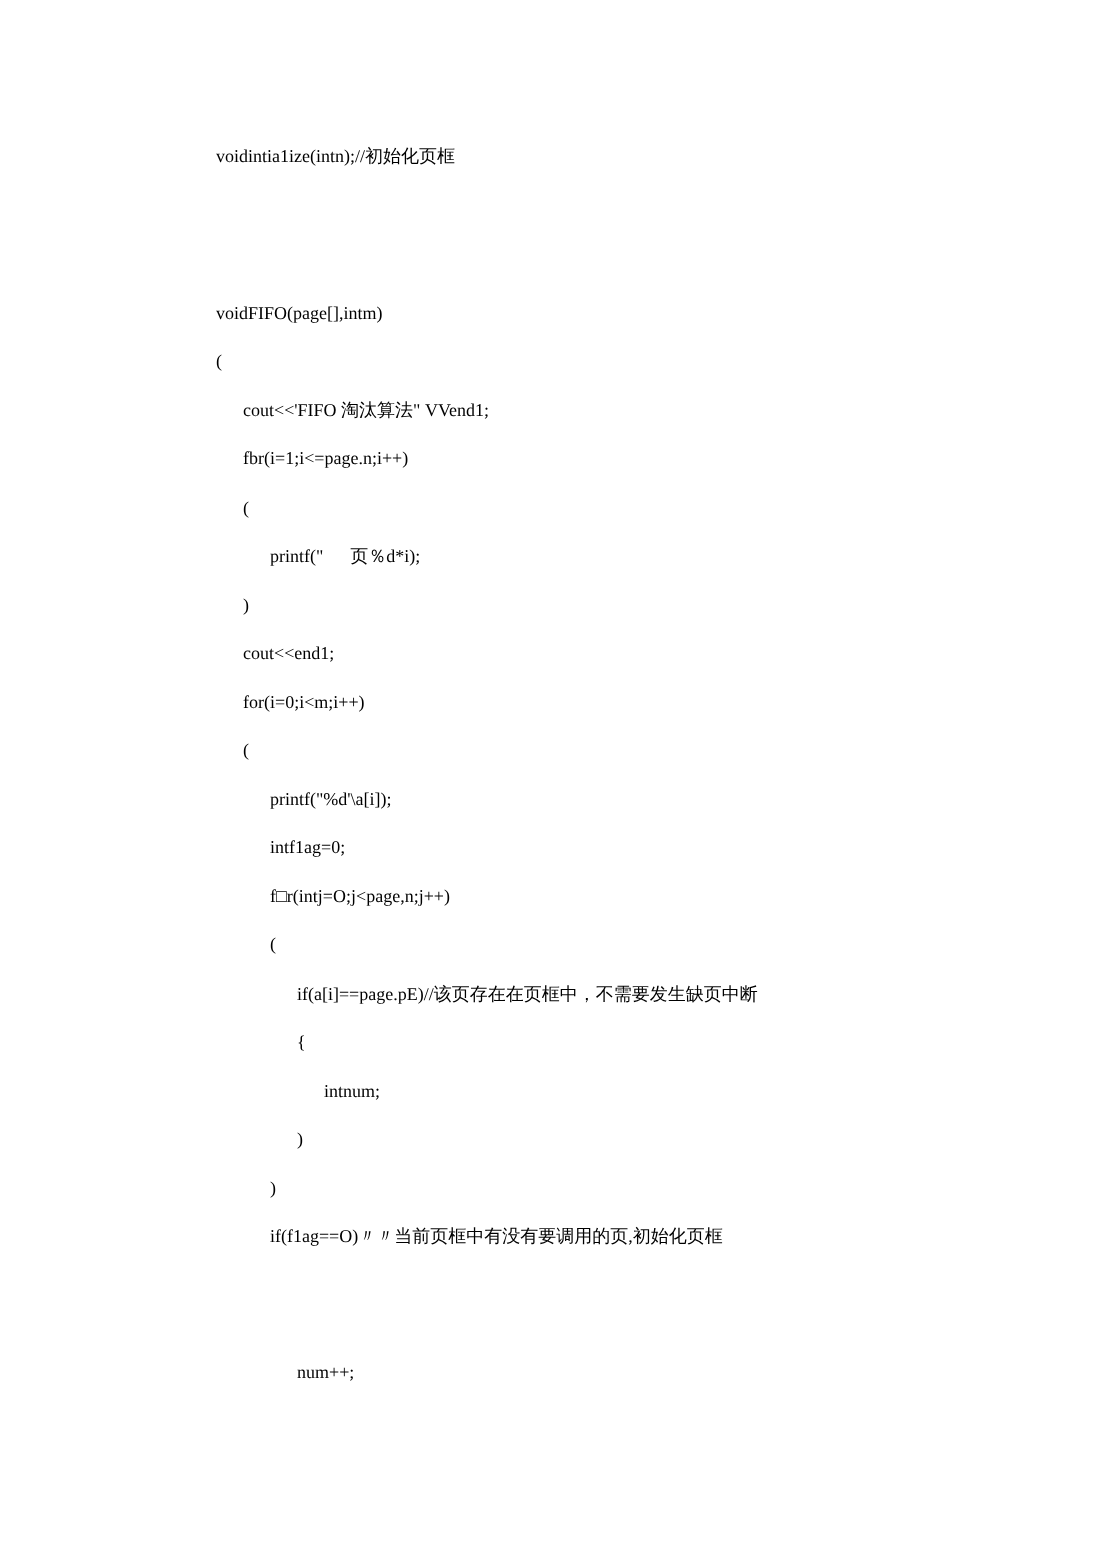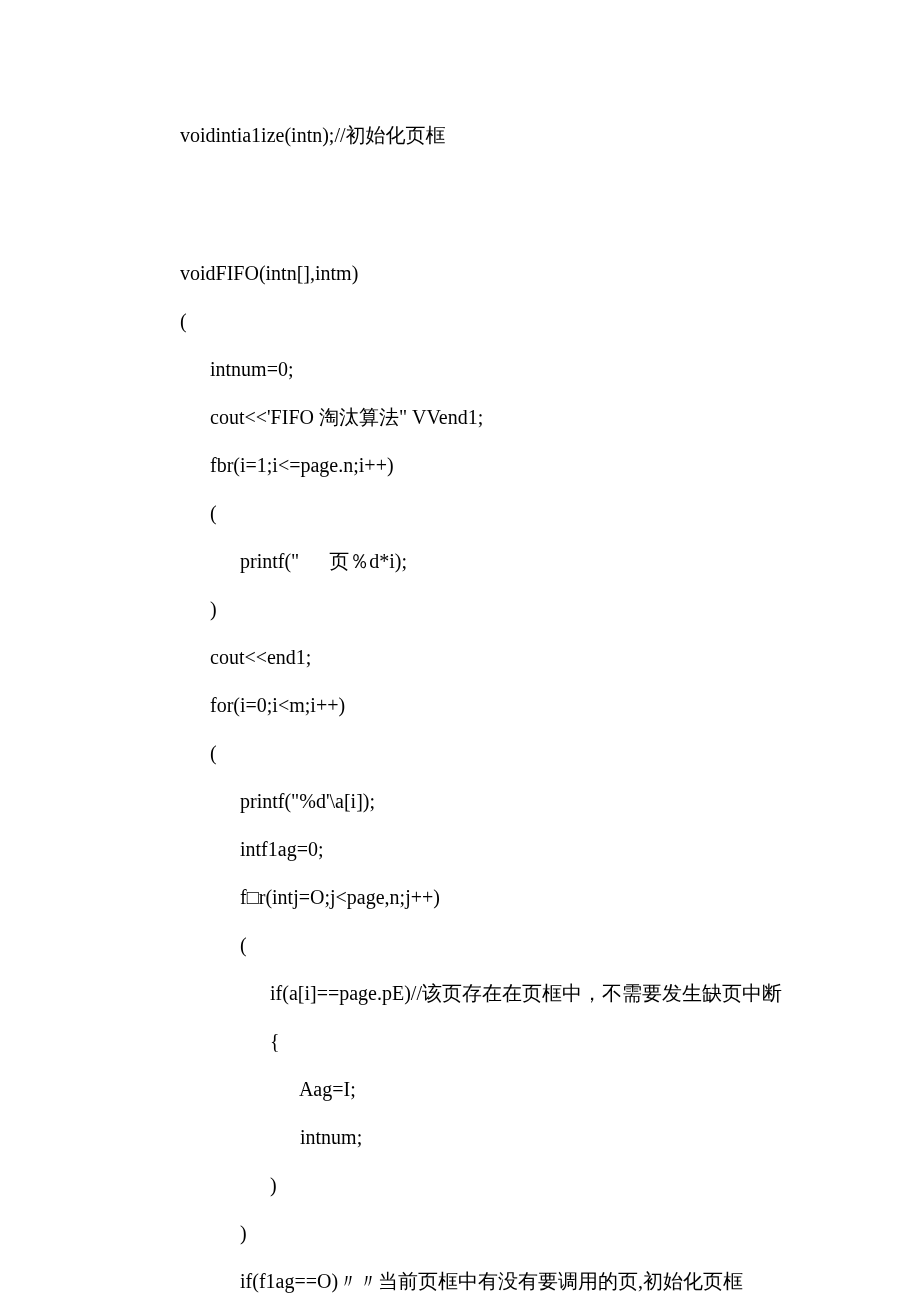--- a/index.html
+++ b/index.html
@@ -8,58 +8,56 @@
       background: #ffffff;
       font-family: "Times New Roman", "SimSun", serif;
       width: 920px;
       height: 1301px;
       box-sizing: border-box;
     }
     .page {
       padding: 120px 180px 60px 180px;
     }
     .line {
-      font-size: 20px;
+      font-size: 15px;
       color: #000000;
       line-height: 1.5;
       margin-bottom: 18px;
       white-space: pre;
     }
     .blank {
       height: 18px;
       margin-bottom: 18px;
     }
     .blank-tall {
       height: 90px;
     }
   </style>
 </head>
 <body>
 
 <div class="page">
   <div class="line">voidintia1ize(intn);//初始化页框</div>
   <div class="blank-tall"></div>
-  <div class="line">voidFIFO(intn[],intm)</div>
+  <div class="line">voidFIFO(page[],intm)</div>
   <div class="line">(</div>
-  <div class="line">      intnum=0;</div>
   <div class="line">      cout&lt;&lt;'FIFO 淘汰算法" VVend1;</div>
   <div class="line">      fbr(i=1;i&lt;=page.n;i++)</div>
   <div class="line">      (</div>
   <div class="line">            printf("      页％d*i);</div>
   <div class="line">      )</div>
   <div class="line">      cout&lt;&lt;end1;</div>
   <div class="line">      for(i=0;i&lt;m;i++)</div>
   <div class="line">      (</div>
   <div class="line">            printf("%d'\a[i]);</div>
   <div class="line">            intf1ag=0;</div>
   <div class="line">            f□r(intj=O;j&lt;page,n;j++)</div>
   <div class="line">            (</div>
   <div class="line">                  if(a[i]==page.pE)//该页存在在页框中，不需要发生缺页中断</div>
   <div class="line">                  {</div>
-  <div class="line">                        Aag=I;</div>
   <div class="line">                        intnum;</div>
   <div class="line">                  )</div>
   <div class="line">            )</div>
   <div class="line">            if(f1ag==O)〃〃当前页框中有没有要调用的页,初始化页框</div>
   <div class="blank"></div>
   <div class="blank"></div>
   <div class="line">                  num++;</div>
 </div>
 
 </body></html>

